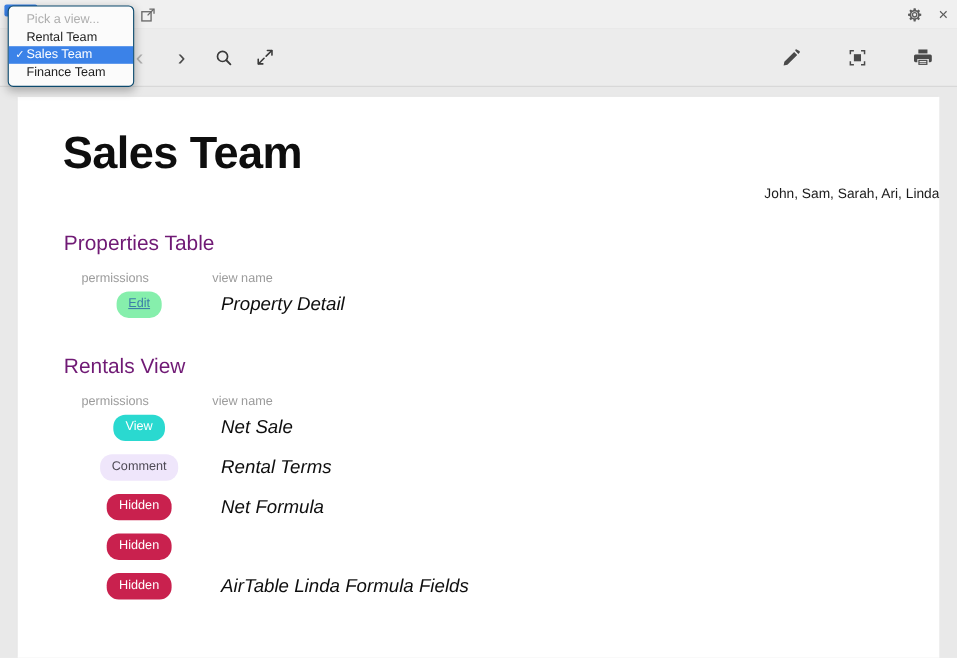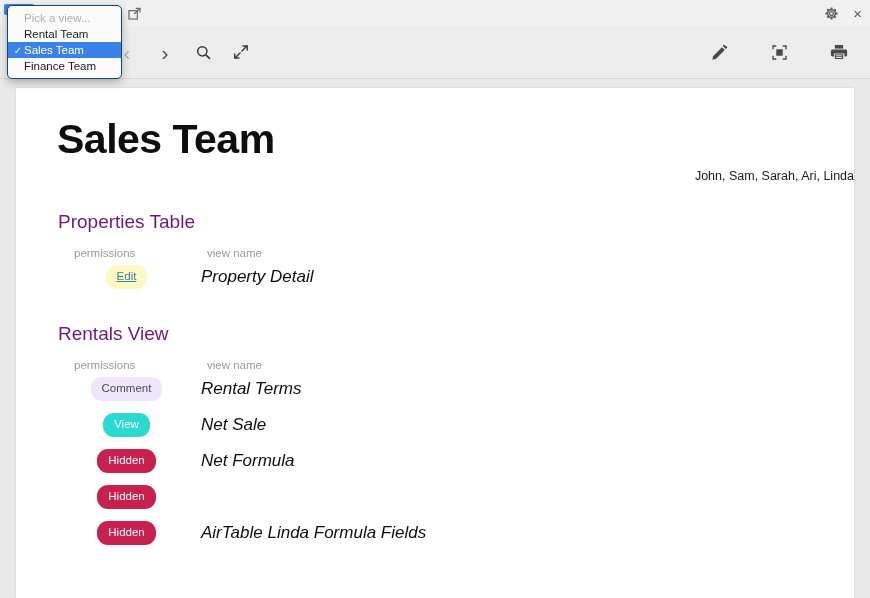--- a/index.html
+++ b/index.html
@@ -203,21 +203,21 @@
   .col-head-row {
     display: flex;
     margin-top: 14px;
     margin-left: 17px;
   }
   .col-head {
     font-size: 11.5px;
     color: #9b9b9b;
     font-weight: normal;
   }
-  .col-head.perm { width: 133px; }
+  .col-head.perm { width: 119px; }
   .table-row {
     display: flex;
     align-items: center;
     margin-left: 17px;
     height: 36px;
   }
   .perm-cell {
     width: 127px;
     display: flex;
     align-items: center;
@@ -349,49 +349,49 @@
       <div class="doc-subtitle">John, Sam, Sarah, Ari, Linda</div>
 
       <div class="section">
         <h2 class="section-title">Properties Table</h2>
         <div class="col-head-row">
           <div class="col-head perm">permissions</div>
           <div class="col-head">view name</div>
         </div>
         <div class="table-row">
           <div class="perm-cell">
-            <span class="badge" style="background: #fef9c3; color: rgb(61, 127, 168); text-decoration: underline;">Edit</span>
+            <span class="badge" style="background: #86efac; color: rgb(61, 127, 168); text-decoration: underline;">Edit</span>
           </div>
           <div class="view-name-cell">Property Detail</div>
         </div>
       </div>
 
       <div class="section">
         <h2 class="section-title">Rentals View</h2>
         <div class="col-head-row">
           <div class="col-head perm">permissions</div>
           <div class="col-head">view name</div>
         </div>
 
         <div class="table-row">
           <div class="perm-cell">
+            <span class="badge" style="background: rgb(42, 217, 208); color: rgb(255, 255, 255);">View</span>
+          </div>
+          <div class="view-name-cell">Net Sale</div>
+        </div>
+
+        <div class="table-row">
+          <div class="perm-cell">
             <span class="badge" style="background: rgb(239, 230, 251); color: rgb(78, 74, 85);">Comment</span>
           </div>
           <div class="view-name-cell">Rental Terms</div>
         </div>
 
         <div class="table-row">
           <div class="perm-cell">
-            <span class="badge" style="background: rgb(42, 217, 208); color: rgb(255, 255, 255);">View</span>
-          </div>
-          <div class="view-name-cell">Net Sale</div>
-        </div>
-
-        <div class="table-row">
-          <div class="perm-cell">
             <span class="badge" style="background: rgb(201, 33, 78); color: rgb(255, 255, 255);">Hidden</span>
           </div>
           <div class="view-name-cell">Net Formula</div>
         </div>
 
         <div class="table-row">
           <div class="perm-cell">
             <span class="badge" style="background: rgb(201, 33, 78); color: rgb(255, 255, 255);">Hidden</span>
           </div>
         </div>

